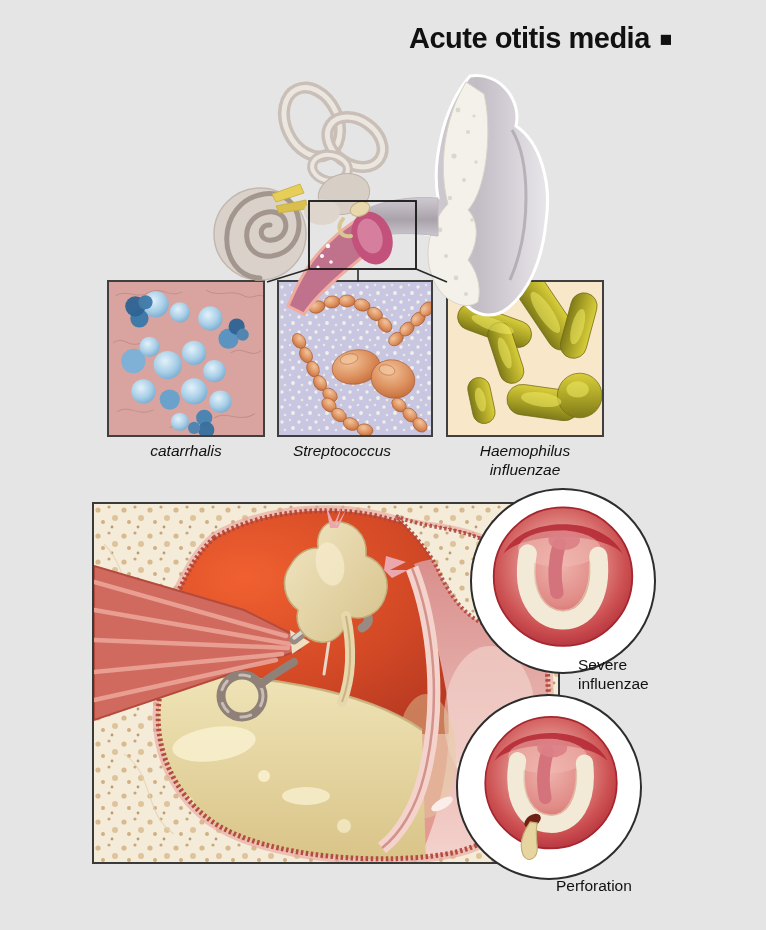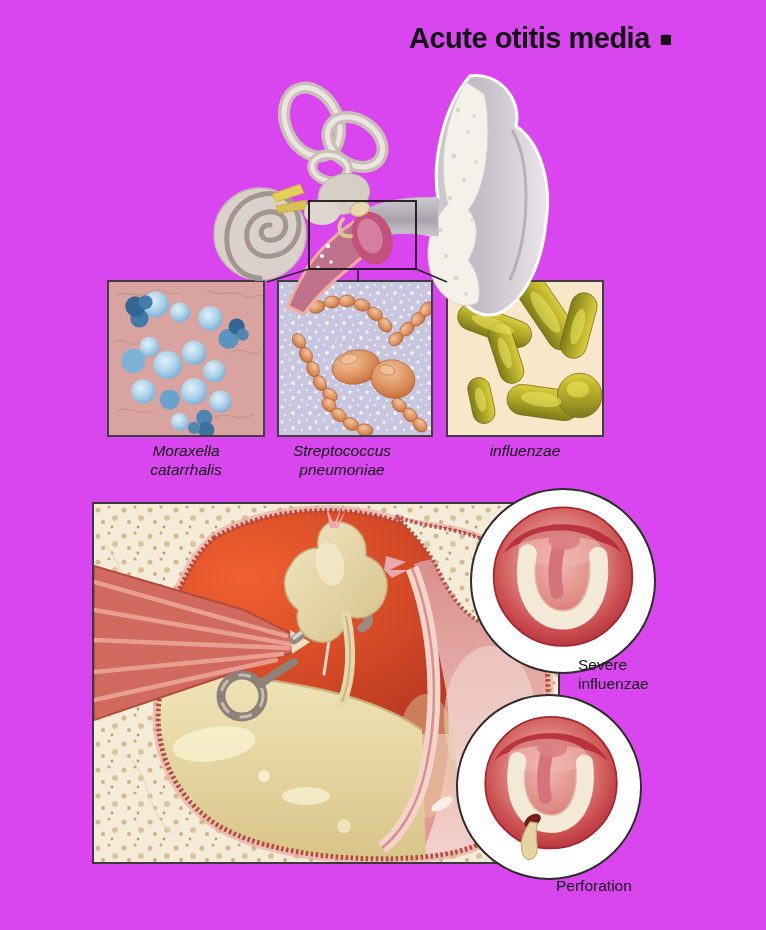--- a/index.html
+++ b/index.html
@@ -1,16 +1,16 @@
 <!DOCTYPE html>
 <html><head>
 <meta charset="utf-8">
 <style>
   html,body{margin:0;padding:0;background:#ffffff;}
-  .page{position:relative;width:766px;height:930px;background:#d946ef;overflow:hidden;
+  .page{position:relative;width:766px;height:930px;background:#e5e5e5;overflow:hidden;
         font-family:"Liberation Sans",sans-serif;color:#111;}
   .title{position:absolute;left:300px;top:22px;width:372px;text-align:right;
          font-size:29px;font-weight:bold;letter-spacing:-0.5px;color:#111;white-space:nowrap;}
   .title .marker{font-size:21px;margin-left:10px;vertical-align:2px;}
   .top-art{position:absolute;left:60px;top:70px;width:570px;height:290px;z-index:3;}
   .panel{position:absolute;top:280px;height:153px;border:2px solid #3f3f3f;z-index:2;overflow:hidden;}
   .panel svg{display:block;}
   .panel-1{left:107px;width:154px;background:#d9a49f;}
   .panel-2{left:277px;width:152px;background:#c9c6e2;}
   .panel-3{left:446px;width:154px;background:#f8e7c9;}
@@ -171,28 +171,27 @@
           <ellipse cx="56" cy="70" rx="16" ry="5" transform="rotate(72 56 70)"></ellipse>
           <ellipse cx="32" cy="116" rx="12" ry="5" transform="rotate(78 32 116)"></ellipse>
           <ellipse cx="92" cy="116" rx="20" ry="7" transform="rotate(8 92 116)"></ellipse>
           <ellipse cx="128" cy="106" rx="11" ry="8"></ellipse>
         </g>
       </g>
     </svg>
   </div>
 
   <div class="panel-label label-1">
-    <div>Moraxella</div>
     <div>catarrhalis</div>
   </div>
   <div class="panel-label label-2">
     <div>Streptococcus</div>
-    <div>pneumoniae</div>
   </div>
   <div class="panel-label label-3">
+    <div>Haemophilus</div>
     <div>influenzae</div>
   </div>
 
   <svg class="top-art" viewBox="0 0 570 290">
     <defs>
       <linearGradient id="pinnaG" x1="0" y1="0" x2="1" y2="0">
         <stop offset="0%" stop-color="#dcd8dd"></stop>
           <stop offset="55%" stop-color="#c2bcc4"></stop>
           <stop offset="100%" stop-color="#e9e6ea"></stop>
       </linearGradient>

